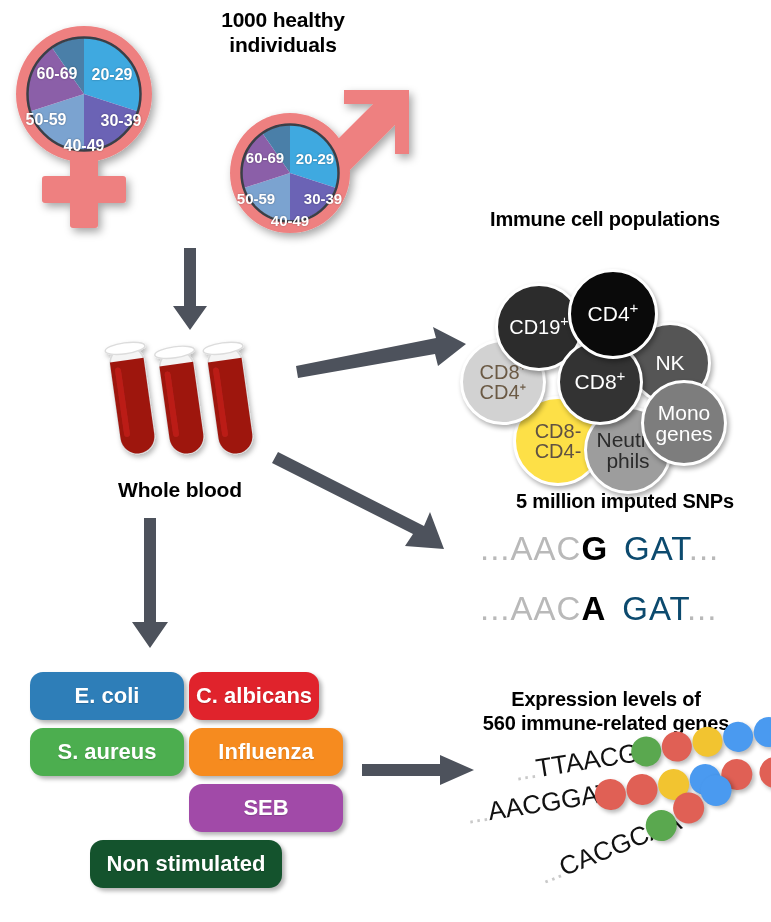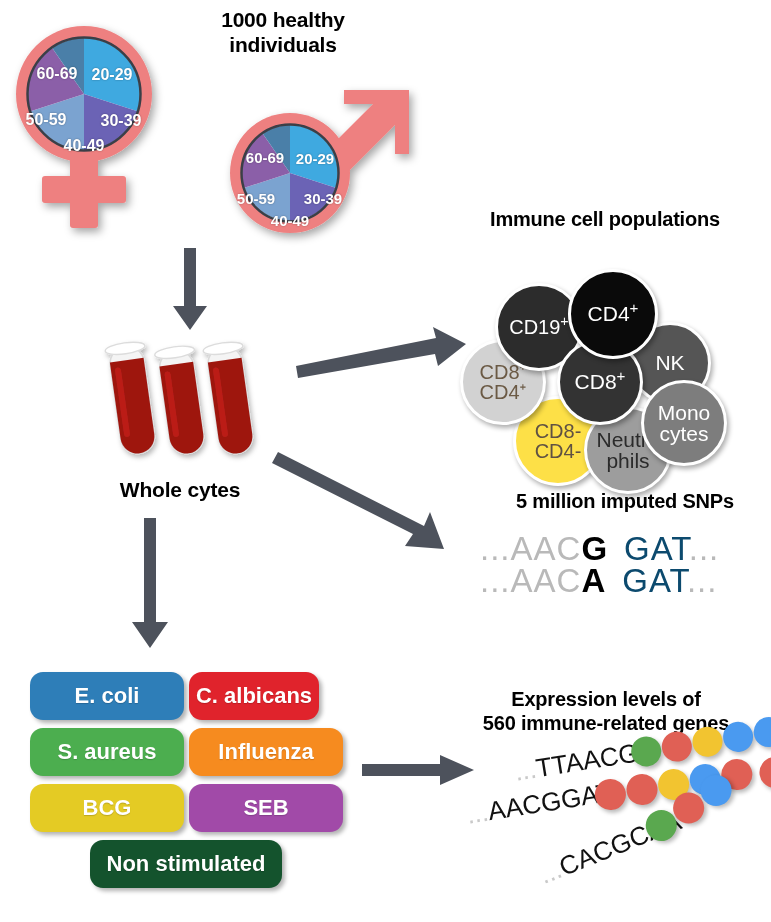--- a/index.html
+++ b/index.html
@@ -208,21 +208,21 @@
         <g transform="rotate(-8 134 60)">
           <rect x="118" y="8" width="34" height="108" rx="17" fill="#f4f4f4" stroke="#d9d9d9" stroke-width="1.5"></rect>
           <path d="M118,22 h34 v77 a17,17 0 0,1 -34,0 Z" fill="#9e1710"></path>
           <rect x="122" y="28" width="6" height="70" rx="3" fill="#c2211a" opacity=".8"></rect>
           <ellipse cx="135" cy="10" rx="20" ry="5.5" fill="#ffffff" stroke="#dcdcdc" stroke-width="1.4"></ellipse>
         </g>
       </g>
     </svg>
   </div>
 
-  <div class="abs heading" style="left:80px; top:478px; width:200px; font-size:21px;">Whole cytes</div>
+  <div class="abs heading" style="left:80px; top:478px; width:200px; font-size:21px;">Whole blood</div>
 
   <svg class="arrow-svg" style="left:296px; top:330px;" width="170" height="52" viewBox="0 0 170 52">
     <path d="M0,36 L140,8 L137,-3 L170,14 L142,36 L139,24 L2,48 Z" fill="#4d525c"></path>
   </svg>
 
   <svg class="arrow-svg" style="left:278px; top:452px;" width="180" height="105" viewBox="0 0 180 105">
     <path d="M0,0 L146,74 L152,60 L166,97 L127,94 L135,82 L-6,11 Z" fill="#4d525c"></path>
   </svg>
 
   <svg class="arrow-svg" style="left:130px; top:518px;" width="42" height="130" viewBox="0 0 42 130">
@@ -249,60 +249,57 @@
     <div class="cell" style="left:163px; top:77px; width:82px; height:82px; background:#555555; color:#ffffff; font-size:21px; z-index:5;">
       <span>NK</span>
     </div>
 
     <div class="cell" style="left:91px; top:94px; width:86px; height:86px; background:#333333; color:#ffffff; font-size:21px; z-index:7;align-items:center;">
       <span><span>CD8</span><sup>+</sup></span>
     </div>
 
     <div class="cell" style="left:175px; top:135px; width:86px; height:86px; background:#7d7d7d; color:#ffffff; font-size:21px; z-index:6;">
       <span>Mono
-cytes</span>
+genes</span>
     </div>
 
     <div class="cell" style="left:47px; top:151px; width:90px; height:90px; background:#fde047; color:#5f5143; font-size:20px; z-index:3;">
       <span>CD8-
 CD4-</span>
     </div>
 
     <div class="cell" style="left:118px; top:161px; width:88px; height:88px; background:#9d9d9d; color:#2b2b2b; font-size:21px; z-index:4;">
       <span>Neutro
 phils</span>
     </div>
   </div>
 
   <div class="abs heading" style="left:470px; top:490px; width:310px; font-size:20px;">5 million imputed SNPs</div>
 
   <div class="abs" style="left:480px; top:530px; width:270px; height:90px;">
     <div class="snp-row" style="left:0; top:0;">
       <span class="dim">...</span><span class="dim">AAC</span><span class="hot">G</span><span class="mid">GAT</span><span class="dim">...</span>
     </div>
-    <div class="snp-row" style="left:0; top:32px;">
+    <div class="snp-row" style="left:0; top:60px;">
       <span class="dim">...</span><span class="dim">AAC</span><span class="hot">A</span><span class="mid">GAT</span><span class="dim">...</span>
     </div>
   </div>
 
   <div class="abs" style="left:30px; top:672px; width:320px; height:220px;">
     <div class="pill" style="left:0px;   top:0px;   width:154px; height:48px; background:#2e7eb8;">
       <span>E. coli</span>
       </div>
     <div class="pill" style="left:159px; top:0px;   width:130px; height:48px; background:#e0232c;">
       <span>C. albicans</span>
       </div>
     <div class="pill" style="left:0px;   top:56px;  width:154px; height:48px; background:#4cae4f;">
       <span>S. aureus</span>
       </div>
     <div class="pill" style="left:159px; top:56px;  width:154px; height:48px; background:#f68b1f;">
       <span>Influenza</span>
-      </div>
-    <div class="pill" style="left:0px;   top:112px; width:154px; height:48px; background:#e4cb24;">
-      <span>BCG</span>
       </div>
     <div class="pill" style="left:159px; top:112px; width:154px; height:48px; background:#a14aa8;">
       <span>SEB</span>
       </div>
     <div class="pill" style="left:60px;  top:168px; width:192px; height:48px; background:#14532d;">
       <span>Non stimulated</span>
       </div>
   </div>
 
   <svg class="arrow-svg" style="left:362px; top:755px;" width="112" height="30" viewBox="0 0 112 30">

